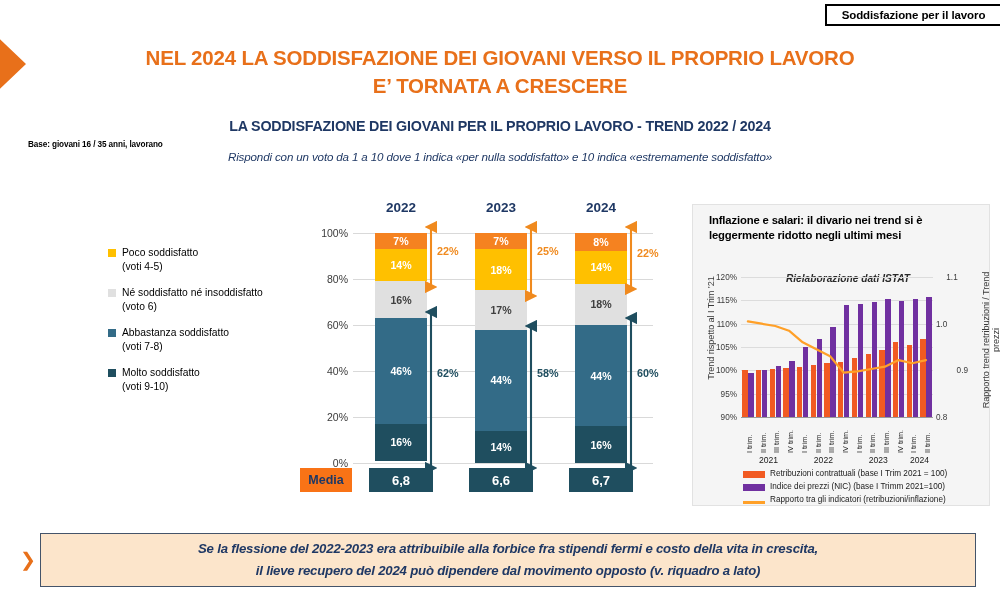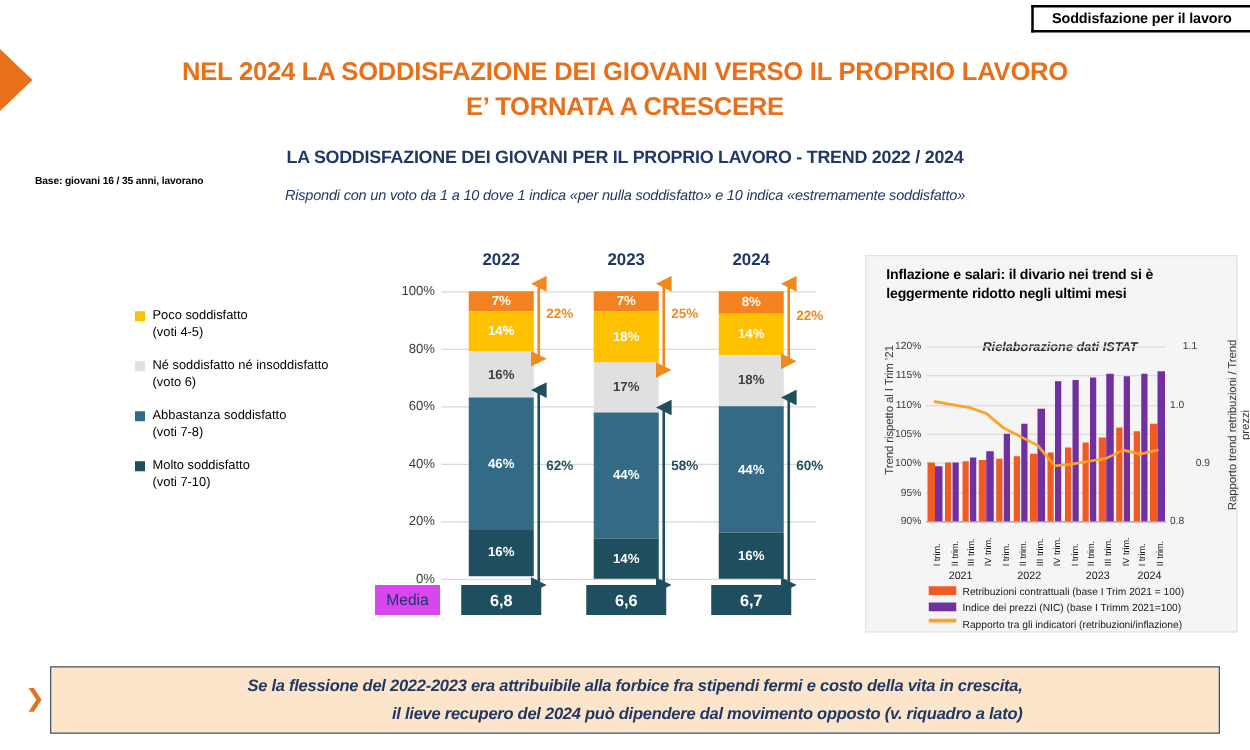--- a/index.html
+++ b/index.html
@@ -122,23 +122,23 @@
     display: flex; align-items: center; justify-content: center;
     font-size: 10.6px; font-weight: bold;
   }
   .seg.on-dark { color: #ffffff; }
   .seg.on-light { color: #404040; }
 
   .media-label {
     position: absolute;
     left: 0px; top: 268px;
     width: 52px; height: 24px;
-    background: #d946ef;
+    background: #f97316;
     display: flex; align-items: center; justify-content: center;
-    font-size: 12.5px; font-weight: normal; color: #1F3864; text-align: center;
+    font-size: 12.5px; font-weight: bold; color: #1F3864; text-align: center;
   }
   .media-box {
     position: absolute; top: 268px;
     width: 64px; height: 24px;
     background: #1F4E5F;
     display: flex; align-items: center; justify-content: center;
     font-size: 13px; font-weight: bold; color: #ffffff;
   }
 
   .ann-label {
@@ -208,39 +208,39 @@
     transform-origin: left top;
     transform: rotate(-90deg);
   }
   .yeartick {
     position: absolute;
     font-size: 8.6px; color: #1a1a1a;
     text-align: center;
   }
   .inset-legend-row {
     position: absolute;
-    display: flex; align-items: flex-start;
+    display: flex; align-items: flex-end;
     font-size: 8.2px; color: #1a1a1a;
     white-space: nowrap;
     padding-left: 28px;
   }
   .ilg-swatch { width: 22px; height: 7px; margin-right: 5px; flex: 0 0 22px; }
   .ilg-line { width: 22px; height: 3px; margin-right: 5px; flex: 0 0 22px; }
 
   
   #callout-box {
     position: absolute;
     left: 40px; top: 533px;
     width: 936px; height: 54px;
     background: #FCE5CB;
     border: 1.5px solid #44546A;
     display: flex; align-items: center; justify-content: center;
   }
   #callout-text {
-    text-align: right;
+    text-align: center;
     font-size: 13.2px; font-style: italic; font-weight: bold;
     color: #1F3864;
     line-height: 1.7;
     letter-spacing: -0.2px;
   }
   #callout-chevron {
     position: absolute;
     left: 20px; top: 548px;
     font-size: 19px; font-weight: bold; color: #E8701A;
     font-family: "DejaVu Sans", sans-serif;
@@ -287,21 +287,21 @@
     <span class="legend-swatch" style="background:#336B87"></span>
     <span class="legend-text">
       <span>Abbastanza soddisfatto</span>
       <span class="sub">(voti 7-8)</span>
     </span>
   </div>
   <div class="legend-item">
     <span class="legend-swatch" style="background:#1F4E5F"></span>
     <span class="legend-text">
       <span>Molto soddisfatto</span>
-      <span class="sub">(voti 7-10)</span>
+      <span class="sub">(voti 9-10)</span>
     </span>
   </div>
 </div>
 
 <div id="main-chart">
 
   <div class="year-label" style="left:66px">2022</div>
   <div class="year-label" style="left:166px">2023</div>
   <div class="year-label" style="left:266px">2024</div>
 

